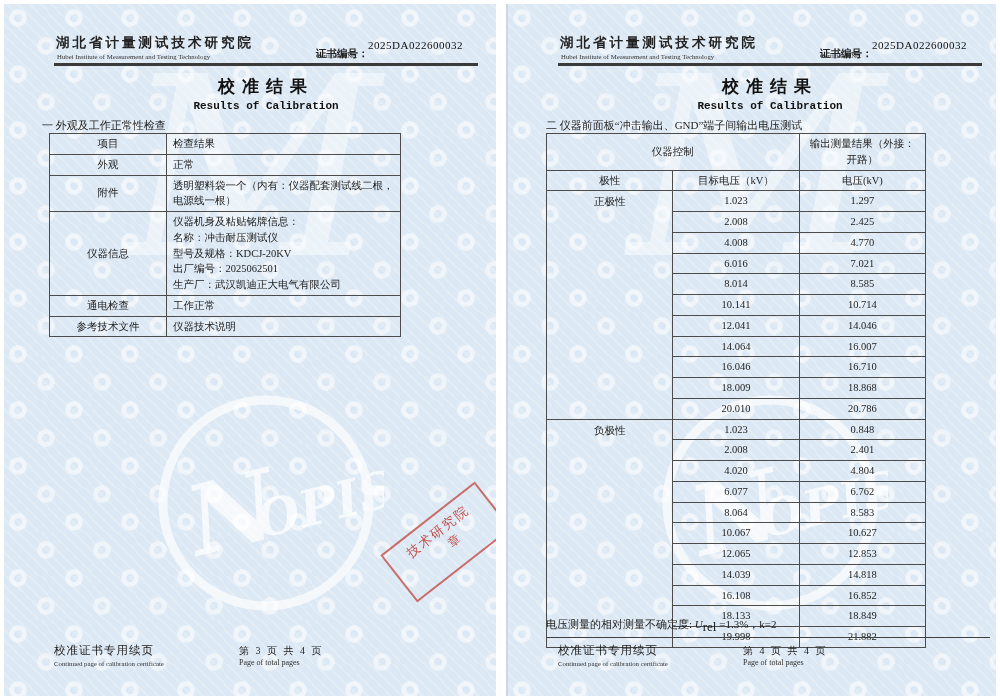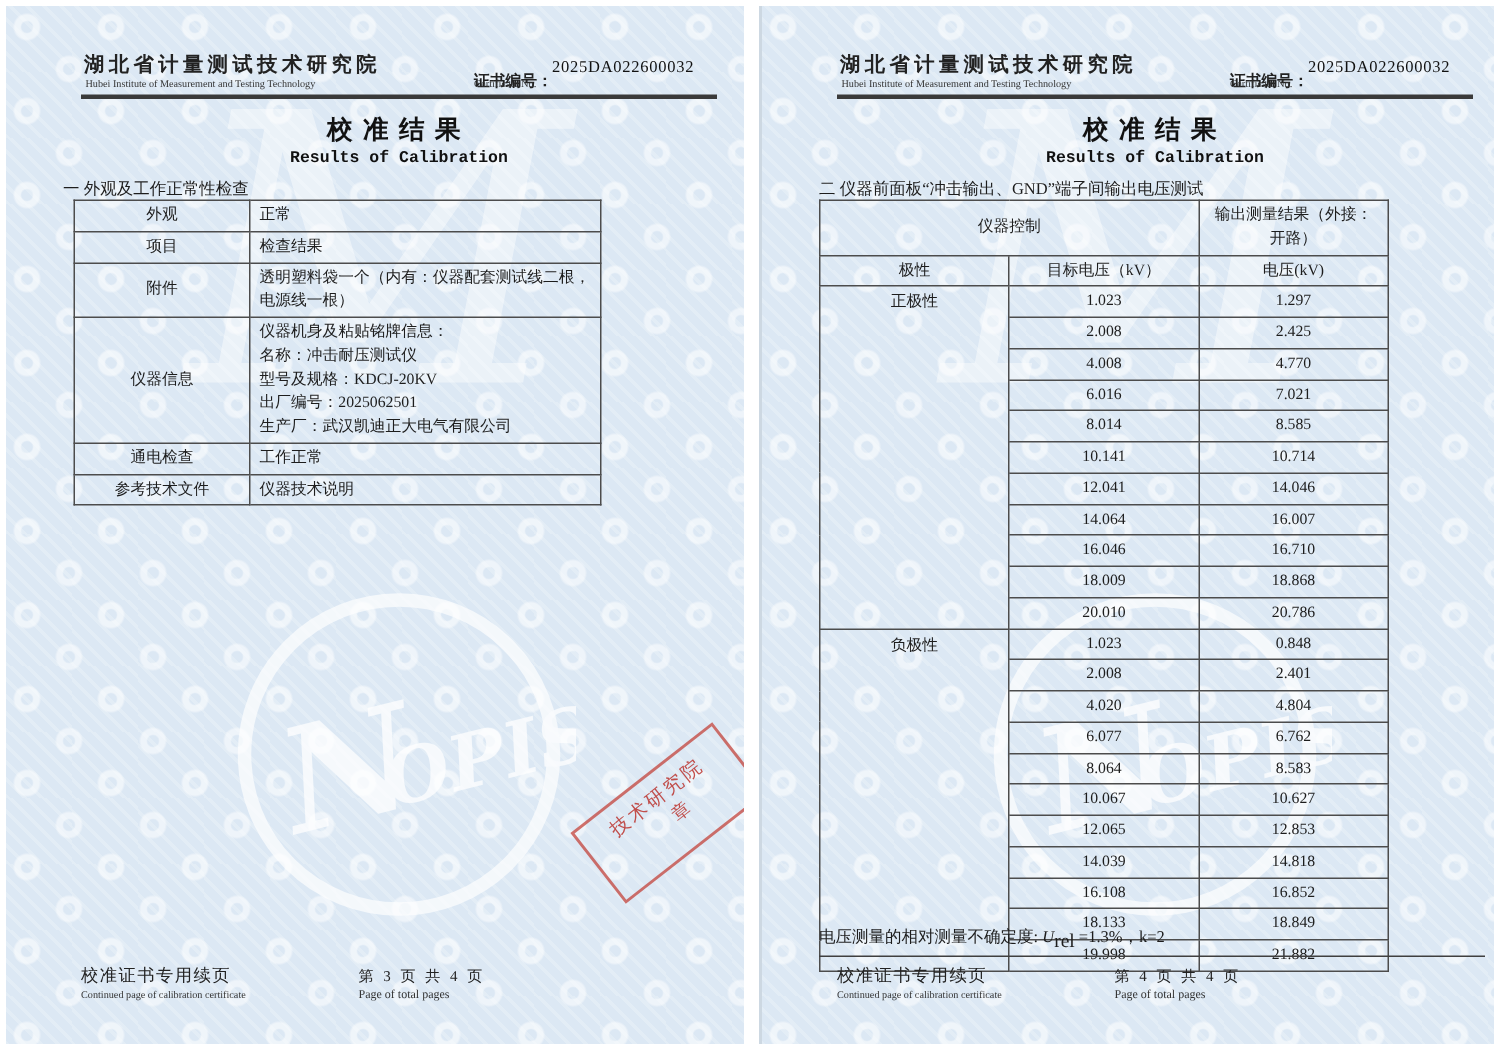--- a/index.html
+++ b/index.html
@@ -74,26 +74,26 @@
     <div class="cert-en">Certificate No.</div>
     <div class="cert-no">2025DA022600032</div>
     <div class="rule"></div>
     <div class="title-cn">校准结果</div>
     <div class="title-en">Results of Calibration</div>
     <div class="section">一 外观及工作正常性检查</div>
 
     <table class="tbl tbl-left">
       <tbody>
           <tr>
+        <td class="lab">项目</td>
+        <td>检查结果</td>
+      </tr>
+      <tr>
         <td class="lab">外观</td>
         <td>正常</td>
-      </tr>
-      <tr>
-        <td class="lab">项目</td>
-        <td>检查结果</td>
       </tr>
       <tr>
         <td class="lab">附件</td>
         <td>透明塑料袋一个（内有：仪器配套测试线二根，电源线一根）</td>
       </tr>
       <tr>
         <td class="lab">仪器信息</td>
         <td>
           <div>仪器机身及粘贴铭牌信息：</div>
           <div>名称：冲击耐压测试仪</div>

